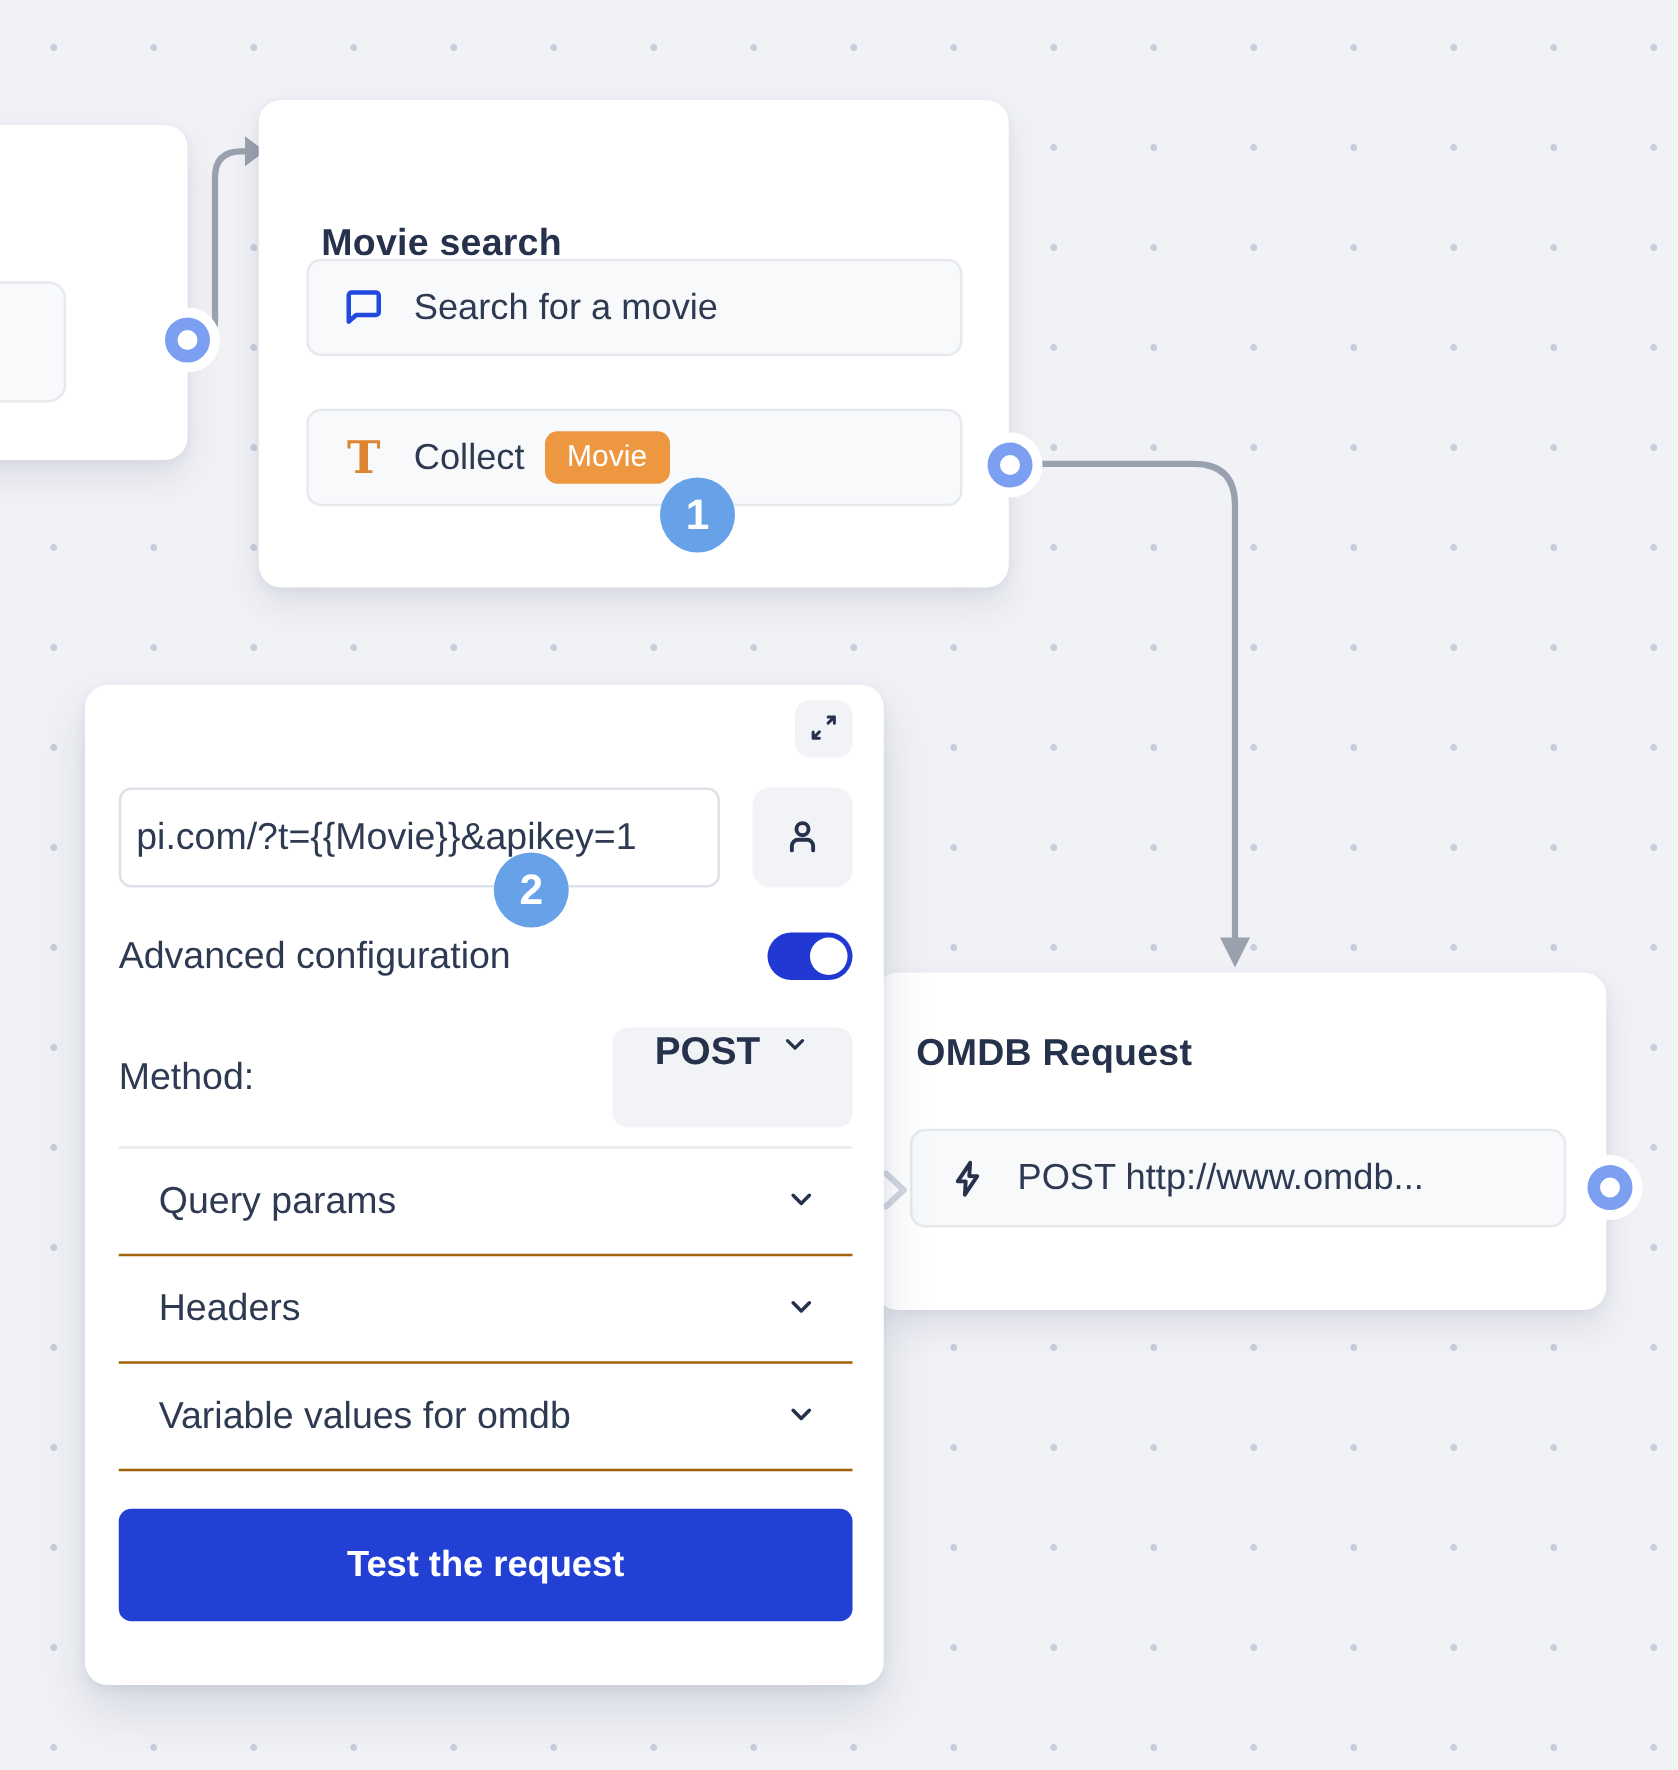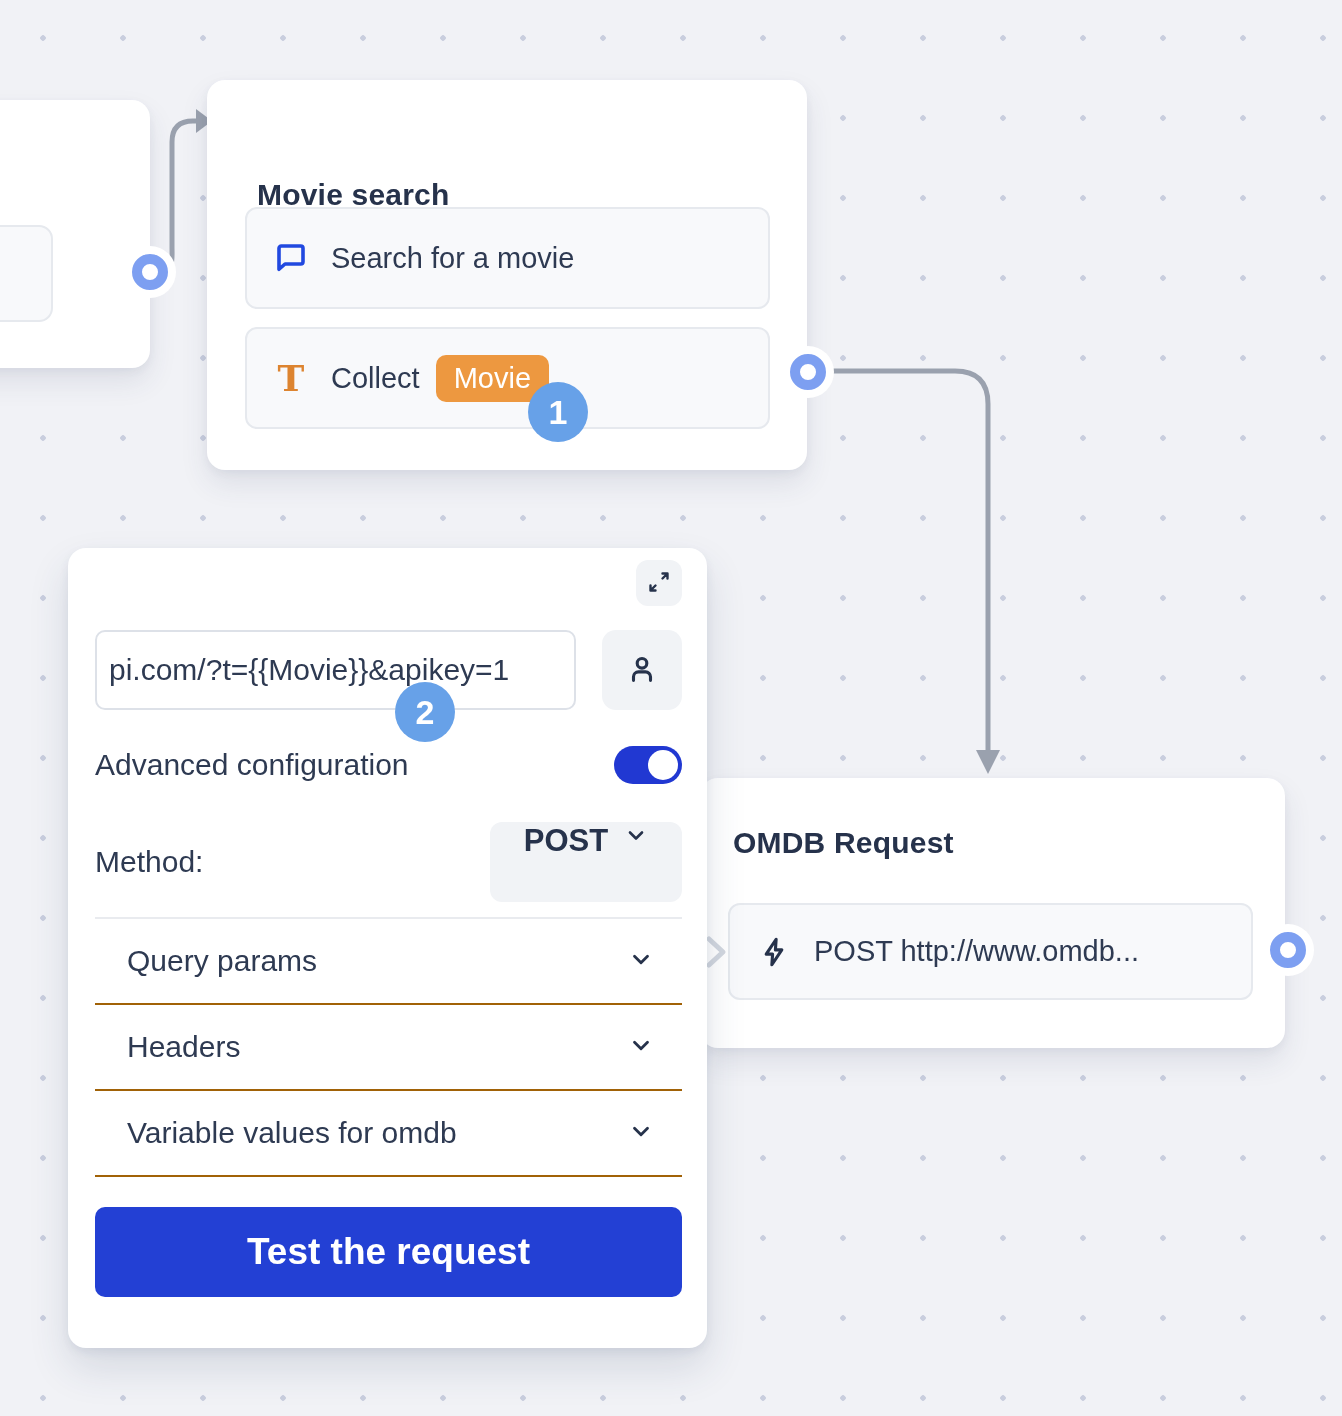--- a/index.html
+++ b/index.html
@@ -19,28 +19,28 @@
     background:#f8f9fb;border:2px solid #e6e9ee;border-radius:12px;
     display:flex;align-items:center;box-sizing:border-box;
   }
   .row-label{font-size:29px;color:#2e3a52;white-space:nowrap;}
   
   #start-node{left:-62px;top:100px;width:212px;height:268px;}
   #start-node .node-row{position:absolute;left:-30px;top:125px;width:145px;height:97px;border-radius:14px;}
   
   #movie-node{left:207px;top:80px;width:600px;height:390px;z-index:20;}
   #movie-node .node-title{position:absolute;left:50px;top:50px;margin-top:48px;}
-  #movie-node .node-row{position:absolute;left:38px;width:525px;height:102px;padding:4px 24px;}
+  #movie-node .node-row{position:absolute;left:38px;width:525px;height:78px;padding:4px 24px;}
   #row-search{top:127px;}
   #row-collect{top:247px;}
   .row-icon{width:40px;height:40px;display:flex;align-items:center;justify-content:center;margin-right:20px;flex:0 0 auto;}
   .t-glyph{font-family:"DejaVu Serif",serif;font-size:36px;font-weight:700;color:#dd8430;line-height:1;}
   .var-badge{
     display:inline-block;background:#ed9840;color:#ffffff;border-radius:10px;
-    padding:7px 18px;margin-left:16px;font-size:29px;
+    padding:7px 18px;margin-left:16px;font-size:24px;
   }
   
   #panel{left:68px;top:548px;width:639px;height:800px;z-index:50;overflow:hidden;
     box-shadow:0 20px 40px rgba(45,62,99,.14),0 4px 10px rgba(45,62,99,.08);}
   #panel-inner{padding:12px 25px 0 27px;box-sizing:border-box;height:100%;display:flex;flex-direction:column;}
   .icon-btn{background:#f1f3f6;border:none;border-radius:12px;display:flex;align-items:center;justify-content:center;cursor:pointer;}
   #expand-btn{width:46px;height:46px;align-self:flex-end;margin-right:0px;}
   #url-row{display:flex;margin-top:24px;align-items:stretch;}
   #url-field{
     flex:1;height:80px;box-sizing:border-box;background:#ffffff;border:2px solid #dde1e8;border-radius:10px;
@@ -58,26 +58,26 @@
     display:flex;align-items:flex-start;justify-content:center;gap:16px;cursor:pointer;
   }
   #method-btn .method-value{font-size:31px;font-weight:700;color:#26324b;}
   #sections{margin-top:15px;border-top:2px solid #e9ebef;}
   .section-row{
     height:84px;display:flex;align-items:center;justify-content:space-between;
     padding:0 28px 0 32px;border-bottom:2px solid #a16207;cursor:pointer;
   }
   #test-btn{
     margin-top:30px;height:90px;background:#2340d4;color:#ffffff;border:none;border-radius:10px;
-    font-size:37px;font-weight:700;font-family:"Liberation Sans",sans-serif;cursor:pointer;flex:0 0 auto;
+    font-size:29px;font-weight:700;font-family:"Liberation Sans",sans-serif;cursor:pointer;flex:0 0 auto;
   }
   
   #omdb-node{left:700px;top:778px;width:585px;height:270px;z-index:30;}
   #omdb-node .node-title{position:absolute;left:33px;top:48px;}
-  #omdb-node .node-row{position:absolute;left:28px;top:125px;width:525px;height:97px;padding:0 24px;}
+  #omdb-node .node-row{position:absolute;left:28px;top:125px;width:525px;height:79px;padding:0 24px;}
   
   .port{position:absolute;width:52px;height:52px;border-radius:50%;background:#ffffff;
     display:flex;align-items:center;justify-content:center;z-index:60;cursor:crosshair;}
   .port-ring{width:36px;height:36px;box-sizing:border-box;border:10px solid #7d9ff1;border-radius:50%;background:#ffffff;}
   .step-badge{
     position:absolute;width:60px;height:60px;border-radius:50%;background:#67a1e8;color:#ffffff;
     display:flex;align-items:center;justify-content:center;font-size:34px;font-weight:700;z-index:70;
   }
   #connector-layer{position:absolute;left:0;top:0;z-index:5;pointer-events:none;}
   #input-caret{position:absolute;left:702px;top:930px;z-index:40;pointer-events:none;}

